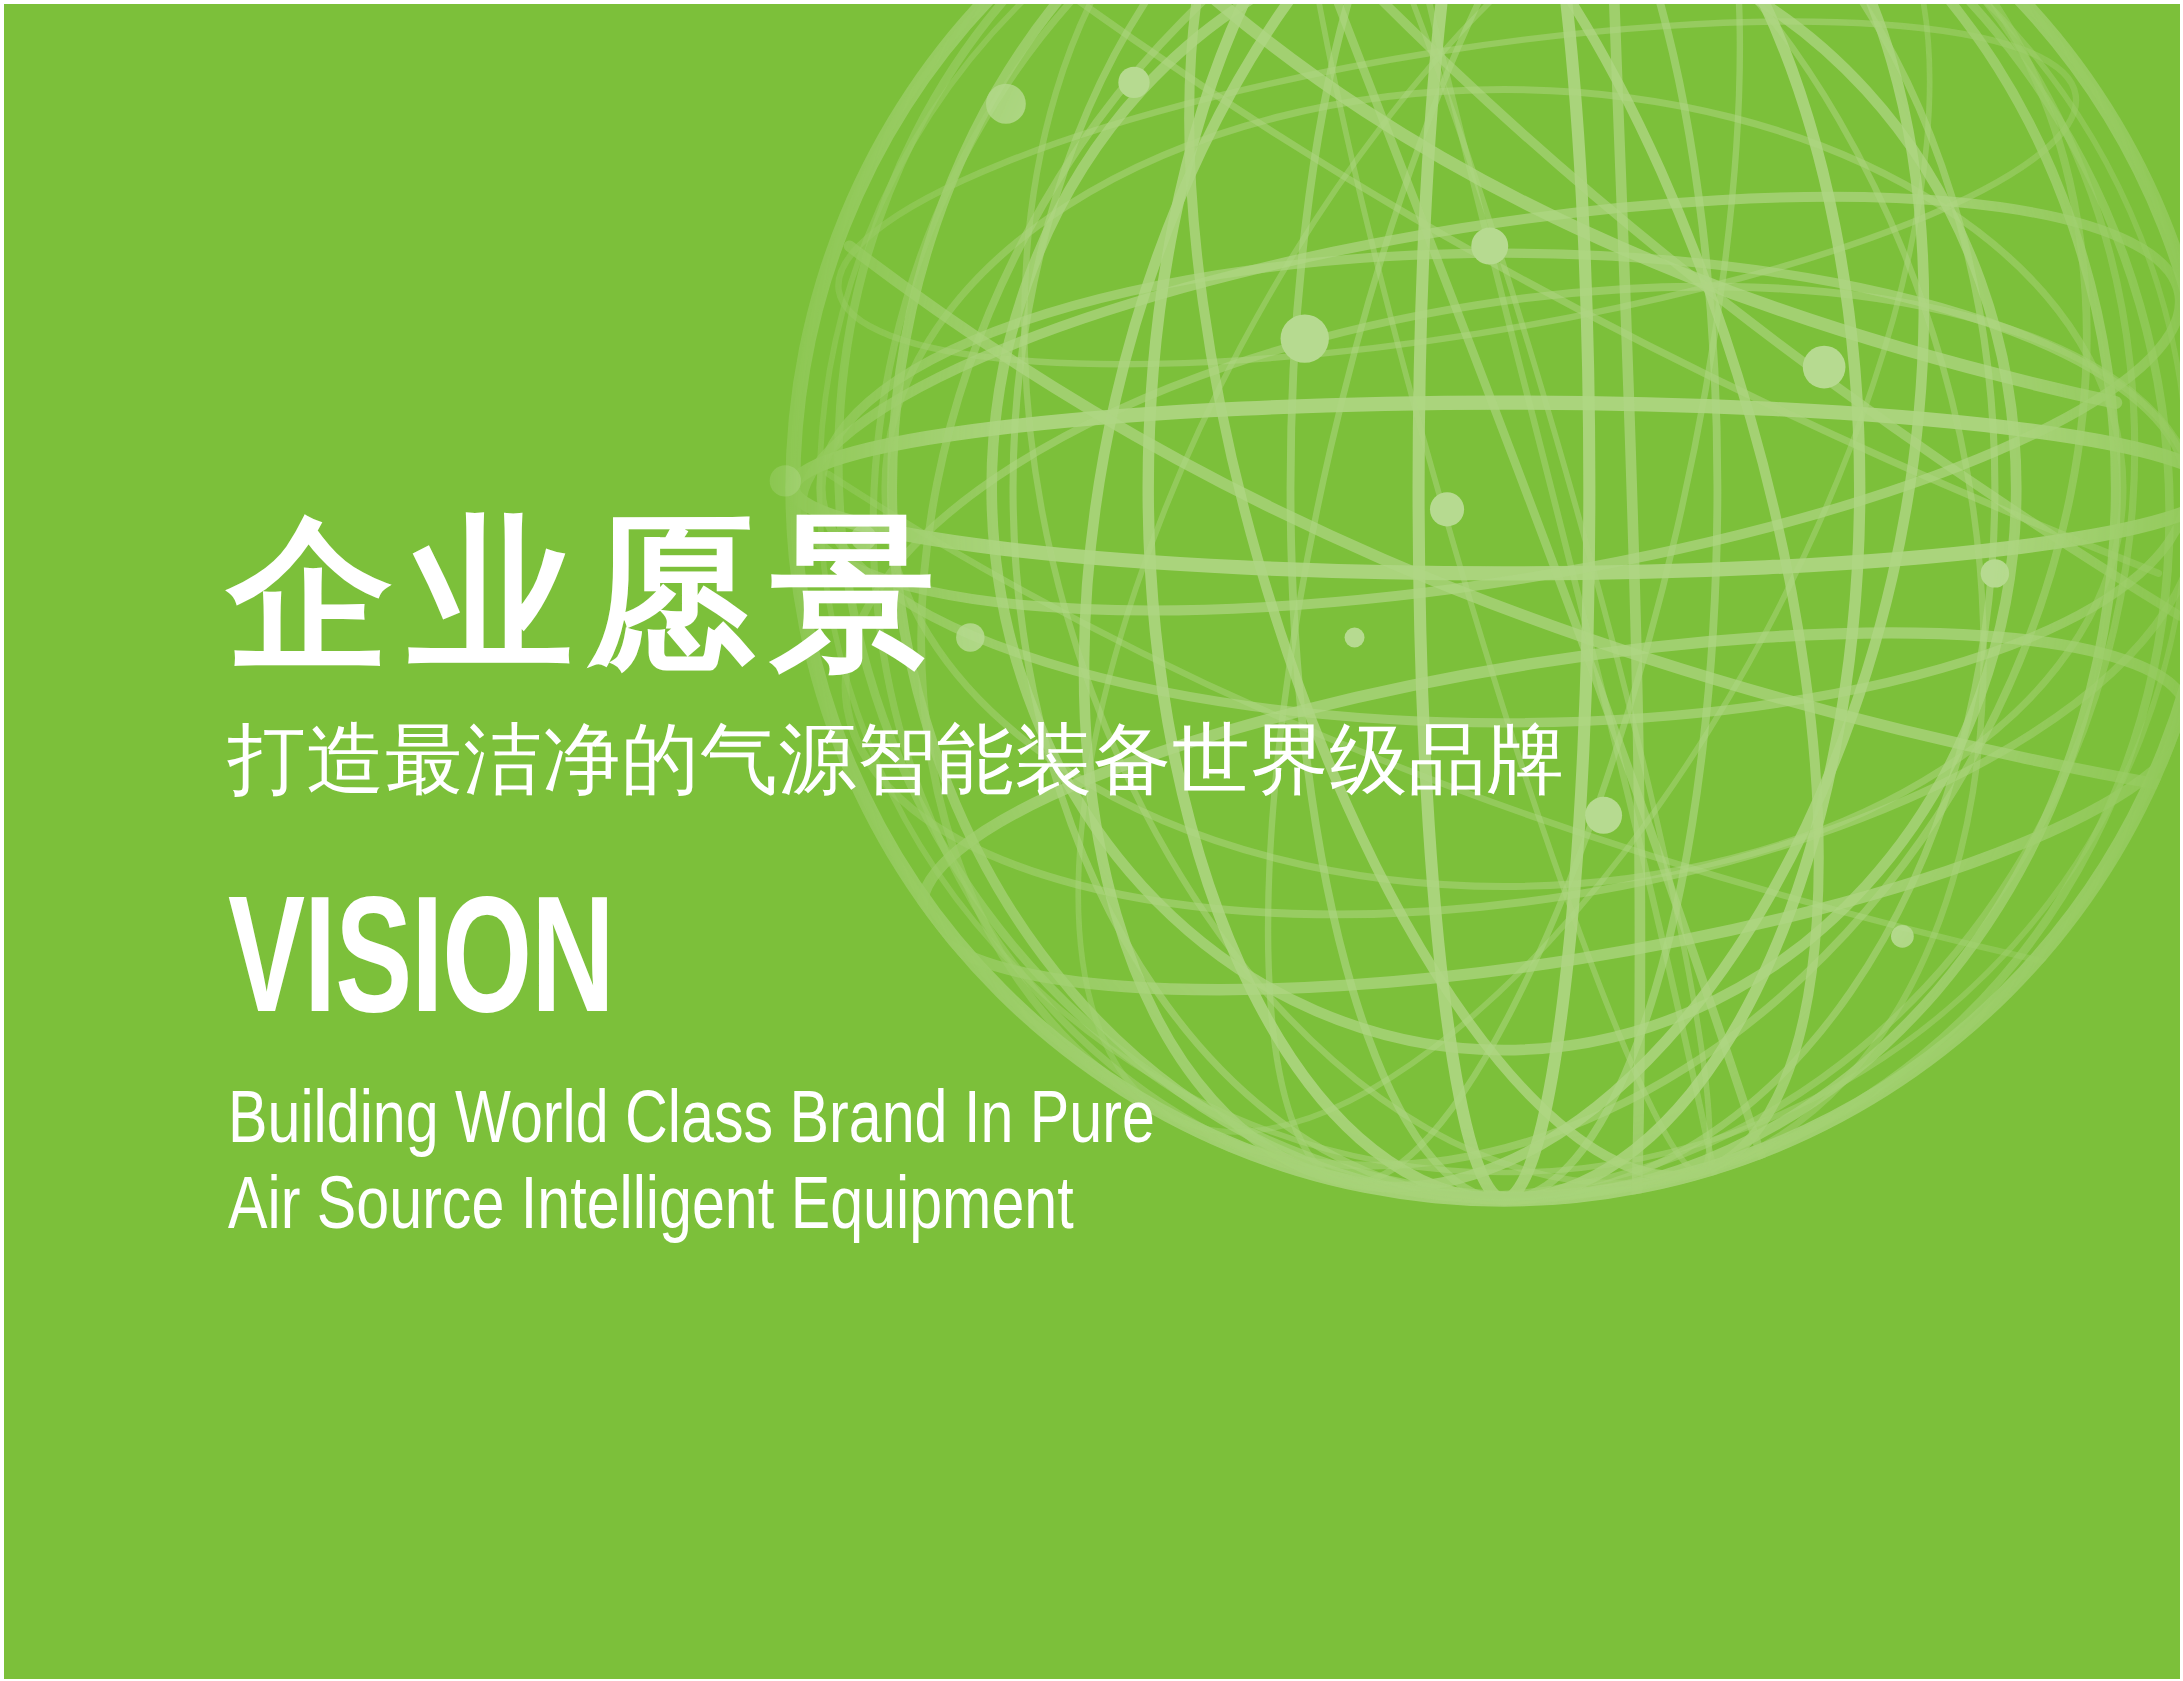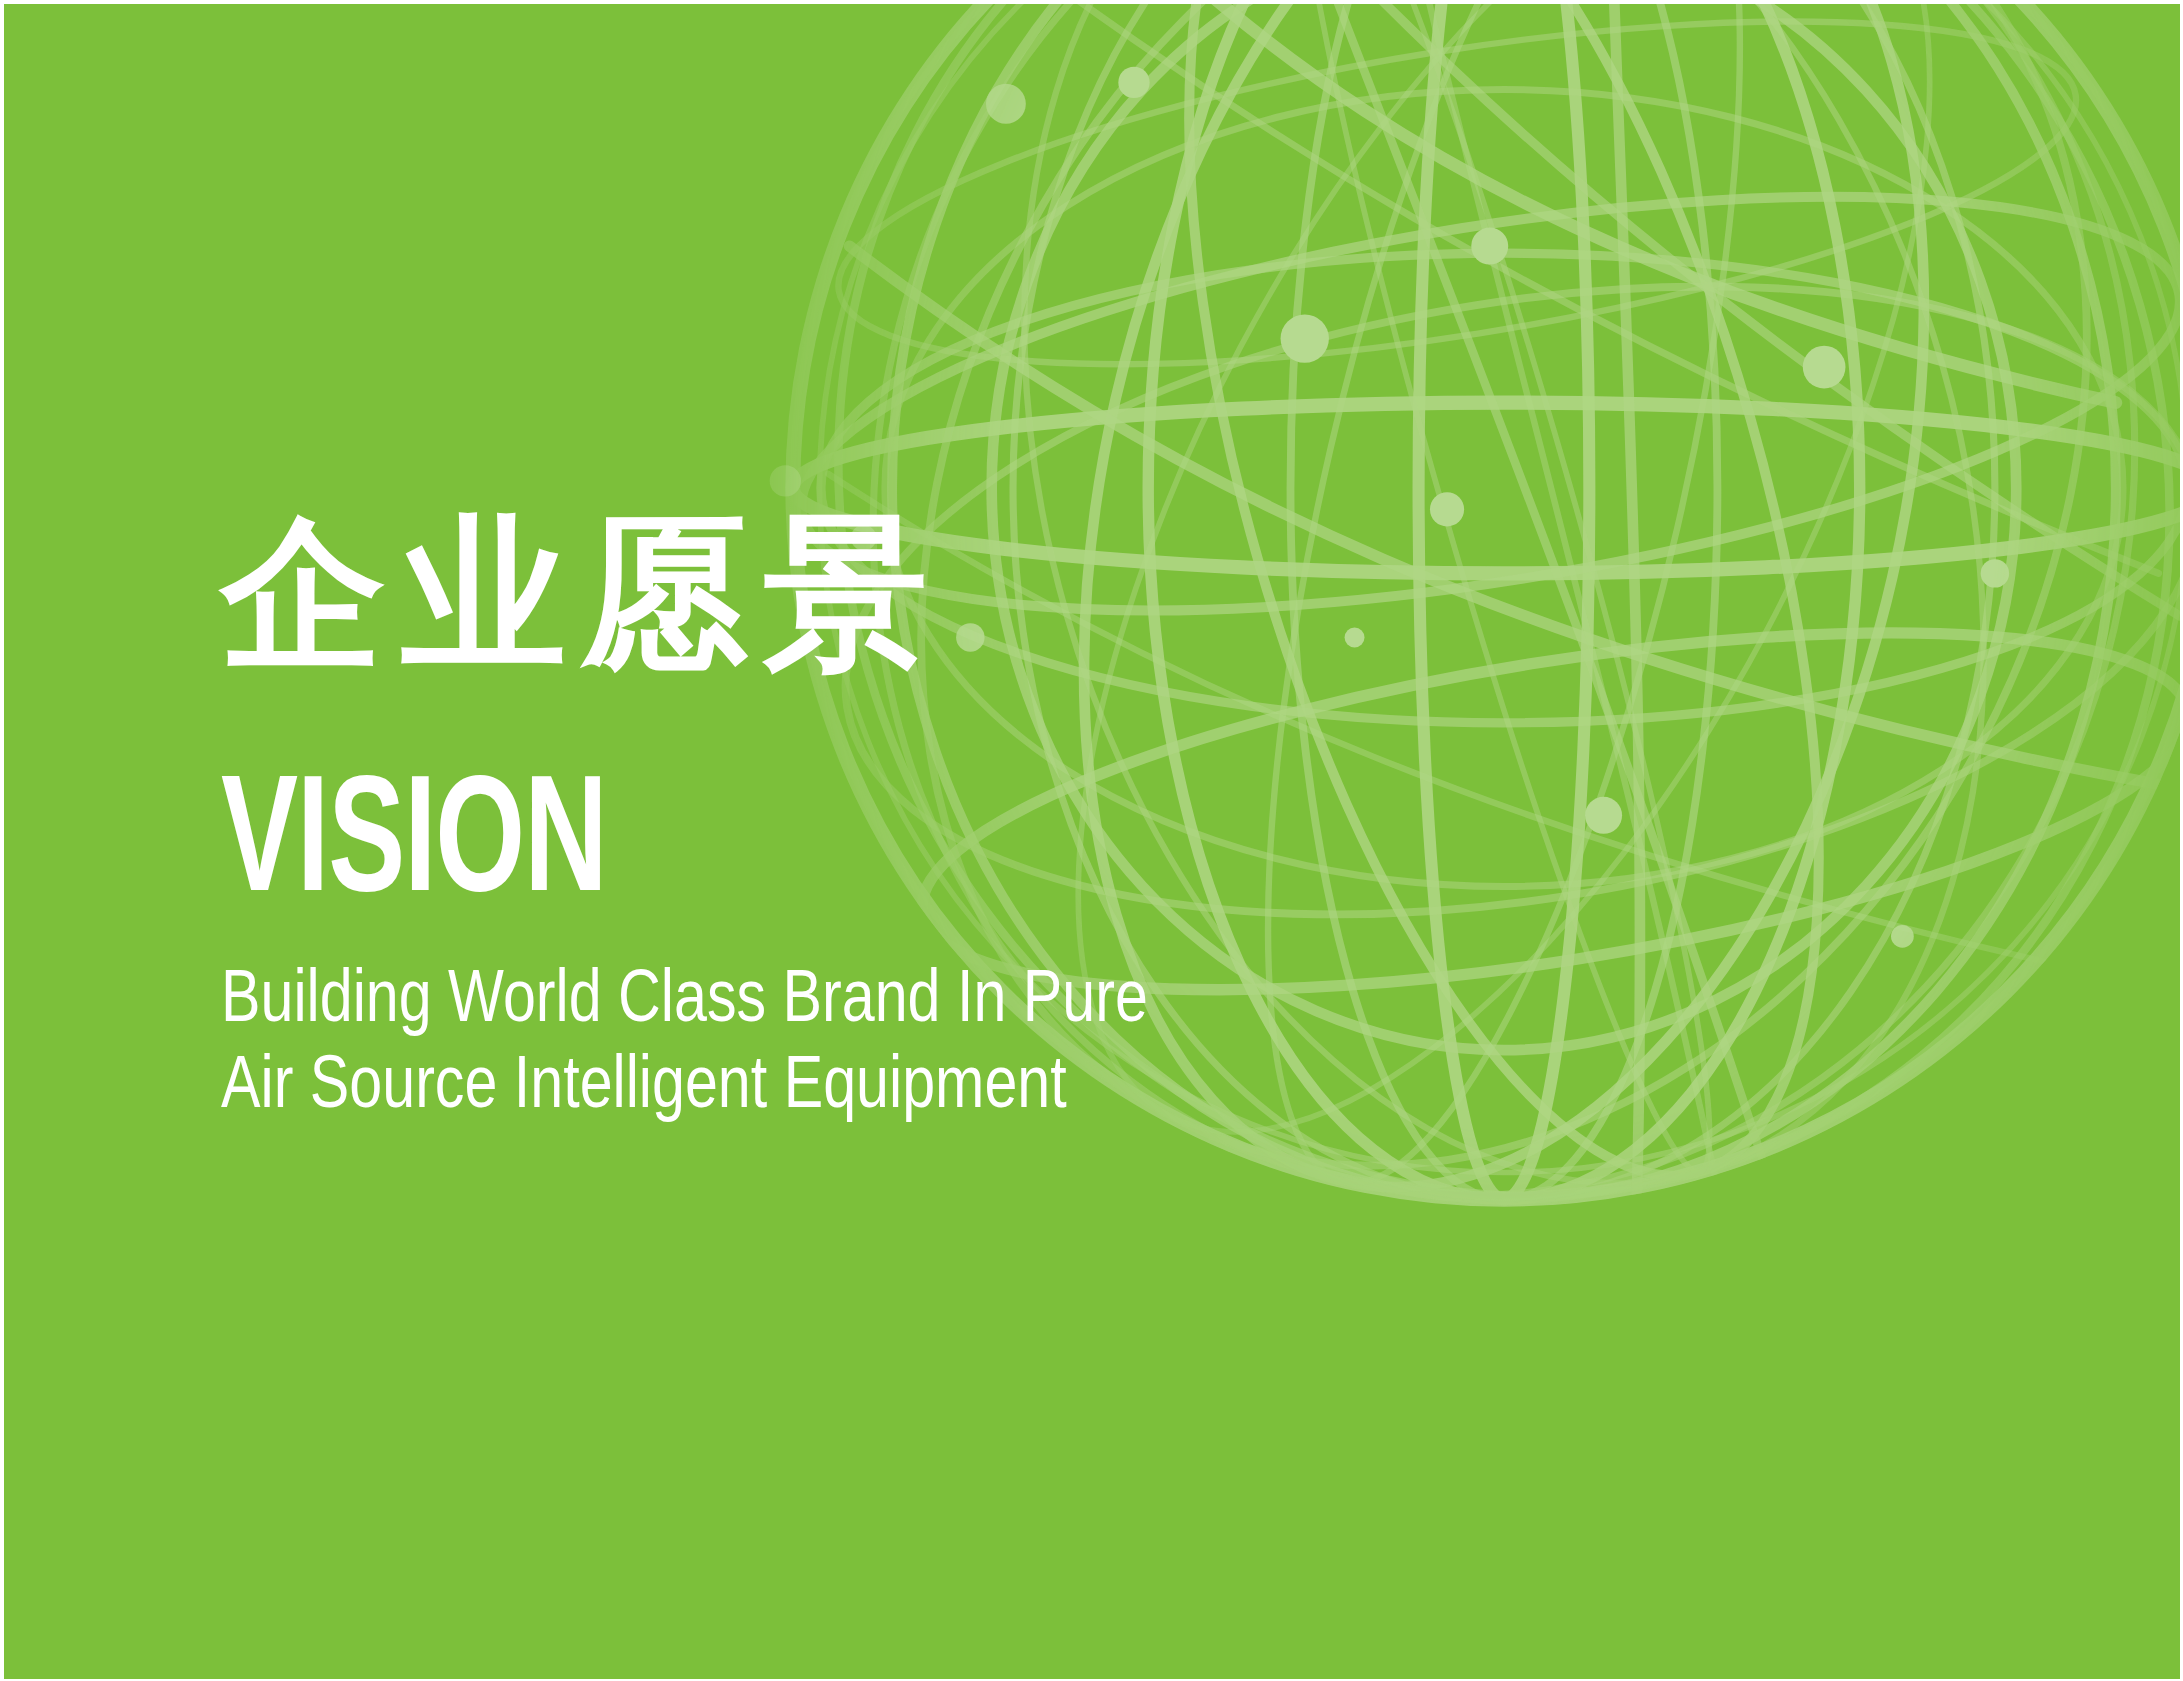--- a/index.html
+++ b/index.html
@@ -45,21 +45,21 @@
   }
   #globe-graphic svg {
     display: block;
     width: 100%;
     height: 100%;
   }
 
   
   #text-block {
     position: absolute;
-    left: 217px;
+    left: 224px;
     top: 498px;
     width: 1565px;
   }
 
   .cn-title {
     color: #ffffff;
     font-family: "DejaVu Sans", "Liberation Sans", sans-serif;
     font-weight: 700;
     font-size: 165px;
     line-height: 1.12;
@@ -201,20 +201,21 @@
           <circle cx="1600" cy="1930" r="16"></circle>
           <circle cx="830" cy="1510" r="14"></circle>
         </g>
       </svg>
     </div>
 
     <div id="text-block">
 
       <h1 class="cn-title">企业愿景</h1>
 
+      <p class="cn-subtitle">打造最洁净的气源智能装备世界级品牌</p>
 
       <h2 class="en-title">VISION</h2>
 
       <div class="en-desc">
         <span class="line">Building World Class Brand In Pure</span>
         <span class="line">Air Source Intelligent Equipment</span>
       </div>
 
     </div>
 

